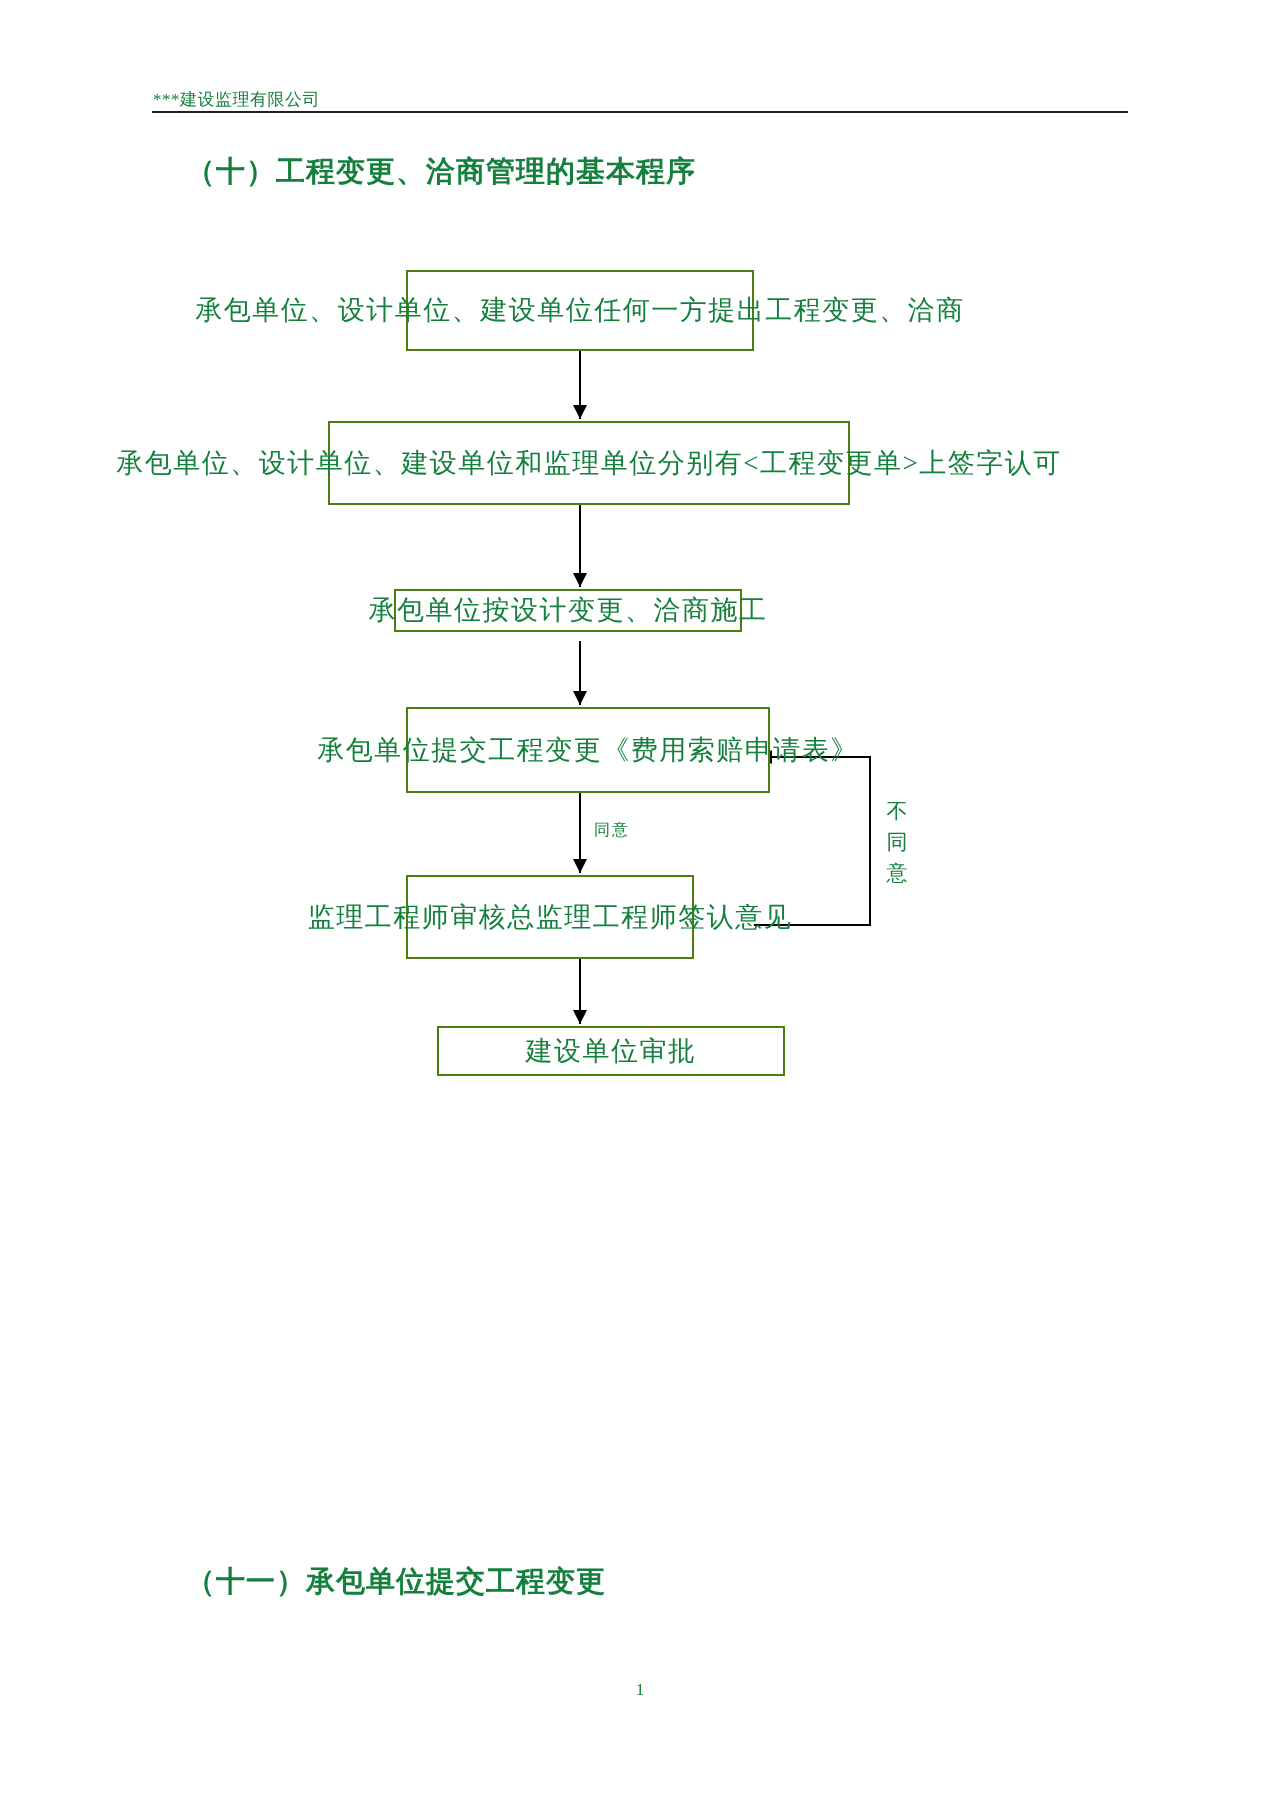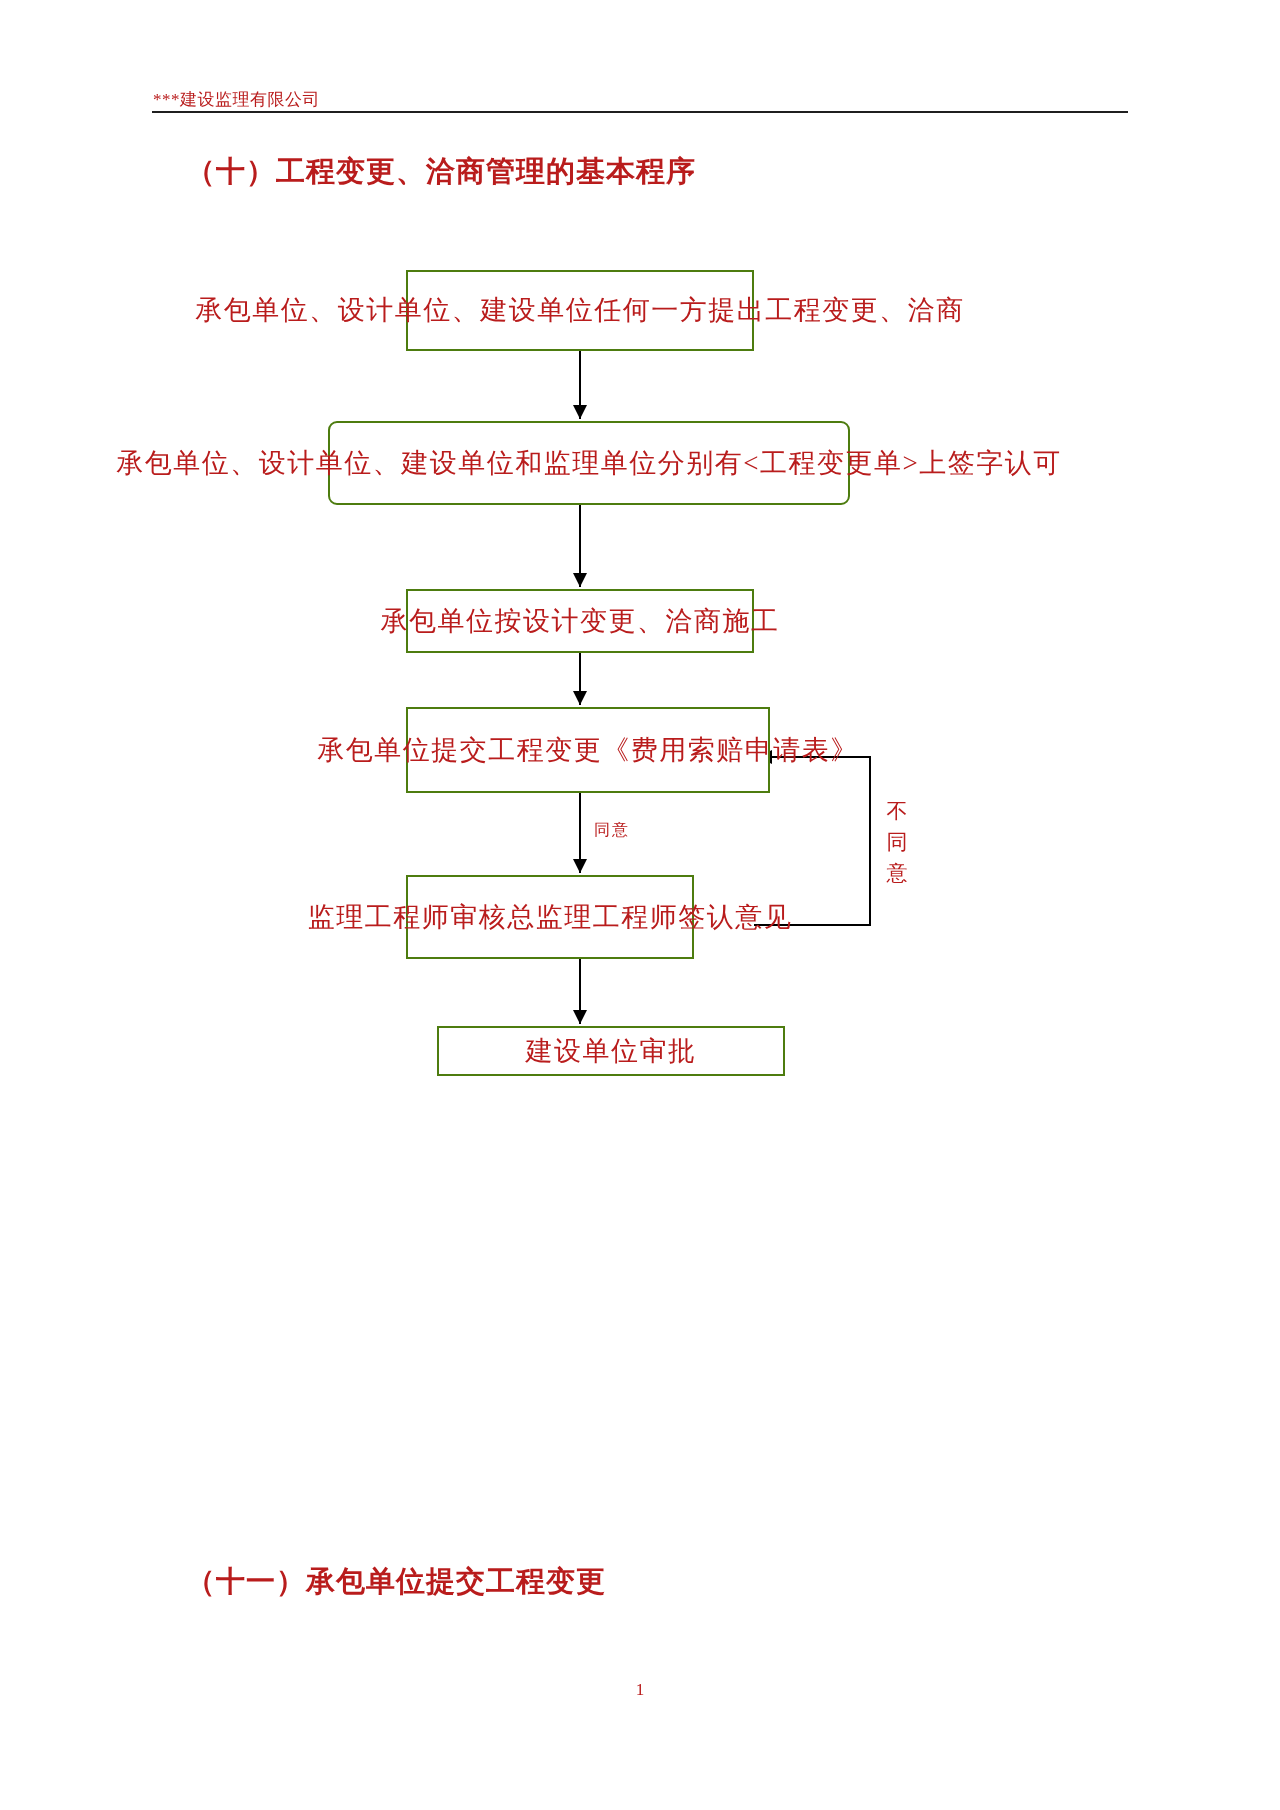--- a/index.html
+++ b/index.html
@@ -2,21 +2,21 @@
 <html><head>
 <meta charset="utf-8">
 <style>
   * { margin: 0; padding: 0; box-sizing: border-box; }
   html, body { background: #ffffff; }
   .page {
     position: relative;
     width: 1280px;
     height: 1810px;
     background: #ffffff;
-    color: #b91c1c;
+    color: #15803d;
     font-family: "Liberation Serif", "DejaVu Serif", serif;
     overflow: hidden;
   }
   .header-text {
     position: absolute;
     left: 153px;
     top: 88px;
     font-size: 17px;
     letter-spacing: 0.5px;
   }
@@ -51,22 +51,22 @@
     flex-direction: row;
     align-items: center;
     justify-content: center;
     text-align: center;
     font-size: 27px;
     letter-spacing: 1.5px;
     line-height: 33px;
     white-space: nowrap;
   }
   .b1 { left: 406px; top: 270px; width: 348px; height: 81px; }
-  .b2 { left: 328px; top: 421px; width: 522px; height: 84px; border-radius: 9px; }
-  .b3 { left: 406px; top: 589px; width: 348px; height: 64px; }
+  .b2 { left: 328px; top: 421px; width: 522px; height: 84px; }
+  .b3 { left: 394px; top: 589px; width: 348px; height: 43px; }
   .b4 { left: 406px; top: 707px; width: 364px; height: 86px; }
   .b5 { left: 406px; top: 875px; width: 288px; height: 84px; }
   .b6 { left: 406px; top: 1026px; width: 348px; height: 50px; margin-left: 31px; }
   .lbl-agree {
     position: absolute;
     left: 594px;
     top: 820px;
     font-size: 16px;
     letter-spacing: 2px;
   }

